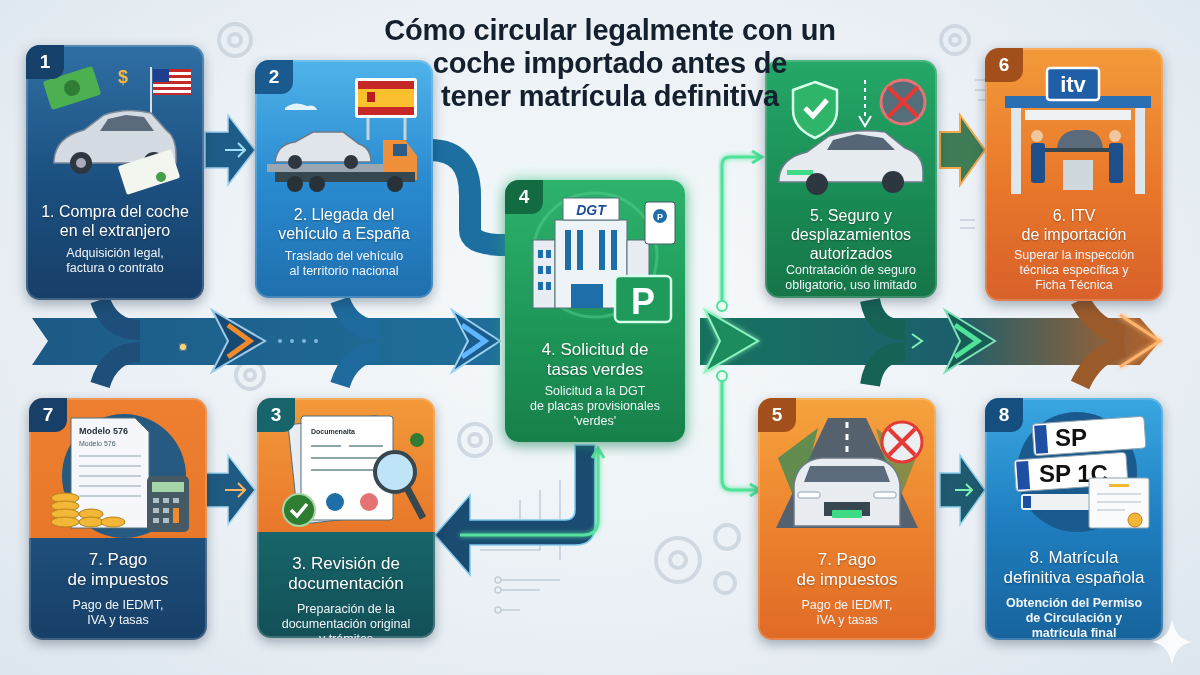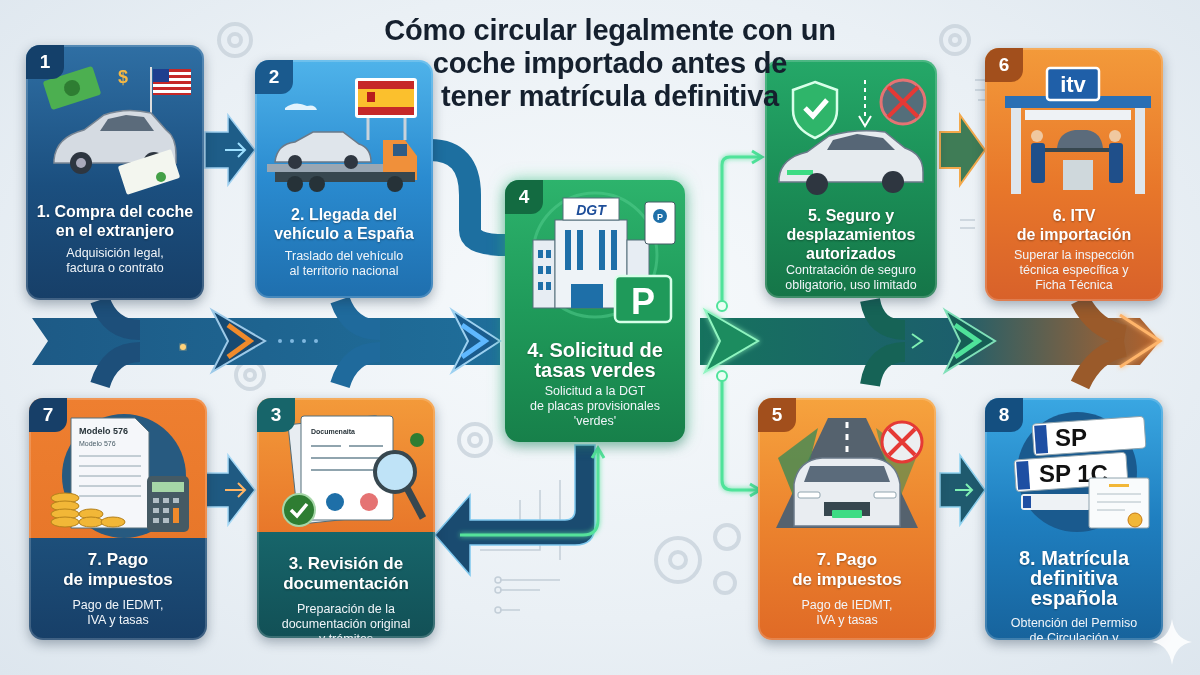--- a/index.html
+++ b/index.html
@@ -20,21 +20,21 @@
     box-shadow: 0 4px 12px rgba(20,40,60,0.35), inset 0 0 0 2px rgba(255,255,255,0.18);
     color: #fff; text-align: center;
   }
   .badge {
     position: absolute; left: 0; top: 0; width: 38px; height: 34px;
     border-bottom-right-radius: 12px; font-weight: bold; font-size: 19px;
     line-height: 34px; text-align: center; color: #fff; z-index: 2;
   }
   .art { position: absolute; left: 0; top: 0; width: 100%; }
   .txt { position: absolute; left: 6px; right: 6px; }
-  .ctitle { font-weight: bold; font-size: 16px; line-height: 19px; text-shadow: 0 1px 2px rgba(0,0,0,0.35); }
+  .ctitle { font-weight: normal; font-size: 16px; line-height: 19px; text-shadow: 0 1px 2px rgba(0,0,0,0.35); }
   .cdesc { font-size: 12.5px; line-height: 15px; margin-top: 6px; color: #f1f5f9; }
   .sparkle { position: absolute; right: 6px; bottom: 8px; width: 44px; height: 50px; z-index: 4; }
 </style>
 </head>
 <body>
 
 <svg class="layer" viewBox="0 0 1200 675" style="z-index:1">
   <defs>
     <linearGradient id="roadL" x1="0" x2="1">
       <stop offset="0" stop-color="#1d5a86"></stop>
@@ -254,21 +254,21 @@
         <rect x="140" y="22" width="30" height="42" rx="3" fill="#fff" stroke="#455a64"></rect>
       <circle cx="155" cy="36" r="7" fill="#1e6fa8"></circle>
         <text x="155" y="40" fill="#fff" font-size="9" font-weight="bold" text-anchor="middle" font-family="Liberation Sans, sans-serif">P</text>
       </g>
     <g>
         <rect x="110" y="96" width="56" height="46" rx="5" fill="#1f9a5a" stroke="#d8ffe9" stroke-width="2.5"></rect>
       <text x="138" y="134" fill="#fff" font-size="36" font-weight="bold" text-anchor="middle" font-family="Liberation Sans, sans-serif">P</text>
       </g>
   </svg>
   <div class="txt" style="top:160px;">
-    <div class="ctitle" style="font-size:20px;line-height:20px;text-align:center;">
+    <div class="ctitle" style="font-size:17px;line-height:20px;text-align:center;">
         <div>4. Solicitud de</div>
         <div>tasas verdes</div>
       </div>
     <div class="cdesc" style="margin-top:4px;">
         <div>Solicitud a la DGT</div>
         <div>de placas provisionales</div>
         <div>'verdes'</div>
       </div>
   </div>
 </div>
@@ -488,25 +488,25 @@
       <rect x="124" y="86" width="20" height="3" fill="#f2b737"></rect>
       <g stroke="#b0bec5">
           <line x1="112" y1="96" x2="156" y2="96"></line>
           <line x1="112" y1="104" x2="156" y2="104"></line>
           <line x1="112" y1="112" x2="140" y2="112"></line>
         </g>
       <circle cx="150" cy="122" r="7" fill="#f2b737" stroke="#c77a12"></circle>
       </g>
   </svg>
   <div class="txt" style="top:150px;">
-    <div class="ctitle" style="font-size:20px;line-height:20px;">
+    <div class="ctitle" style="font-size:17px;line-height:20px;">
         <div>8. Matrícula</div>
         <div>definitiva española</div>
       </div>
-    <div class="cdesc" style="margin-top:8px;">
+    <div class="cdesc" style="margin-top:8px;font-weight:bold;">
         <div>Obtención del Permiso</div>
         <div>de Circulación y</div>
         <div>matrícula final</div>
       </div>
   </div>
 </div>
 
 <svg class="sparkle" viewBox="0 0 44 50">
   <path d="M22 2 Q25 22 42 25 Q25 28 22 48 Q19 28 2 25 Q19 22 22 2Z" fill="#ffffff" opacity="0.85"></path>
 </svg>

